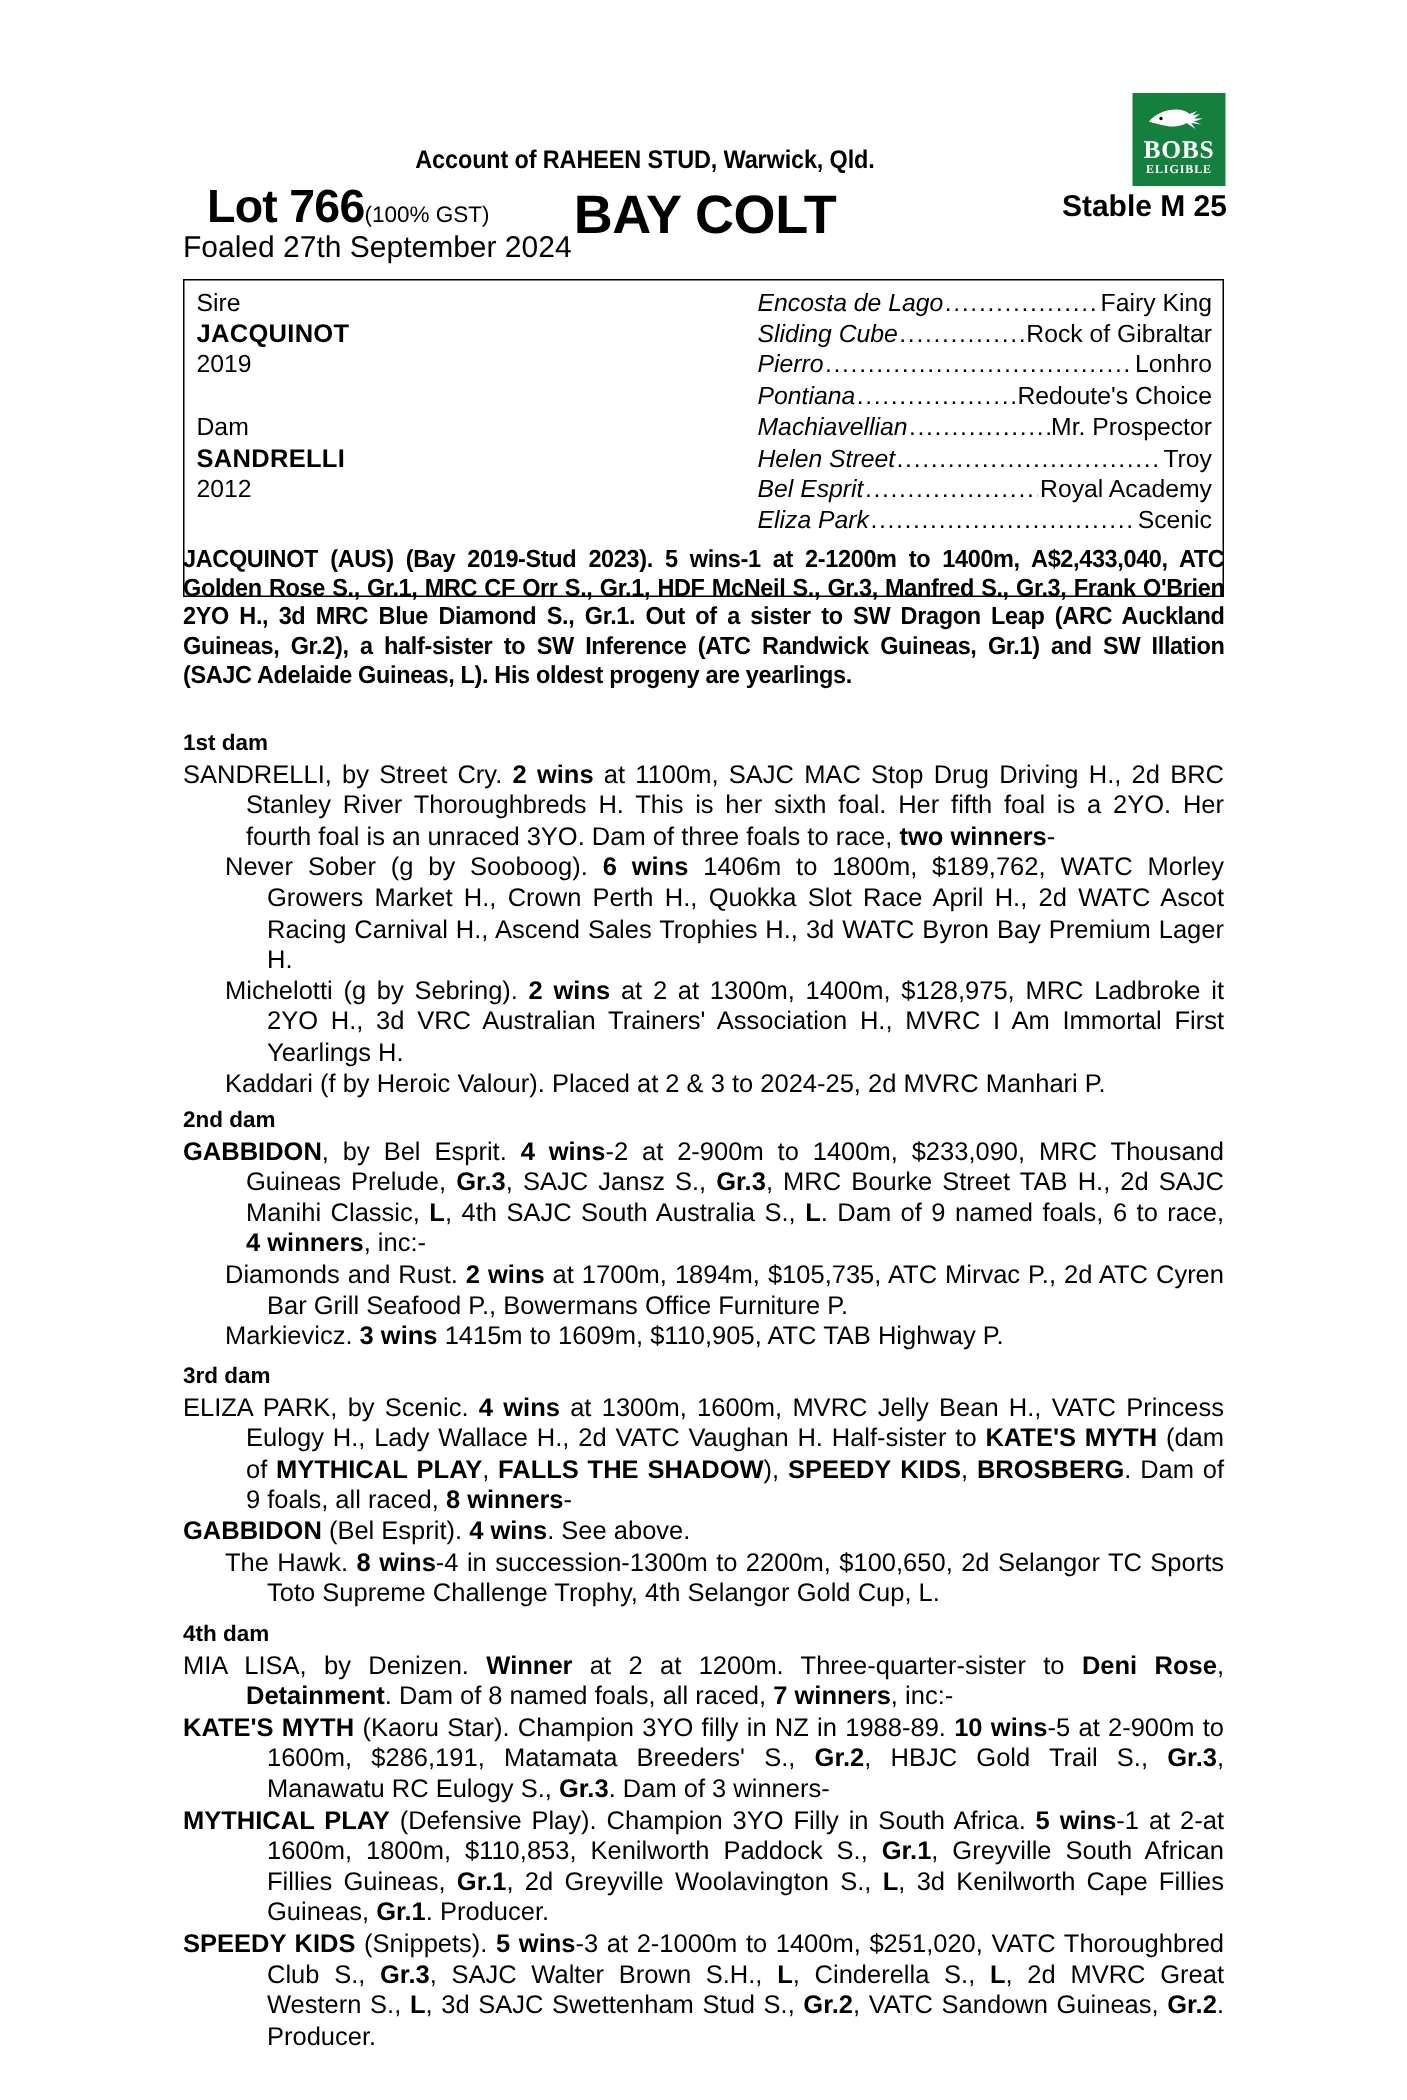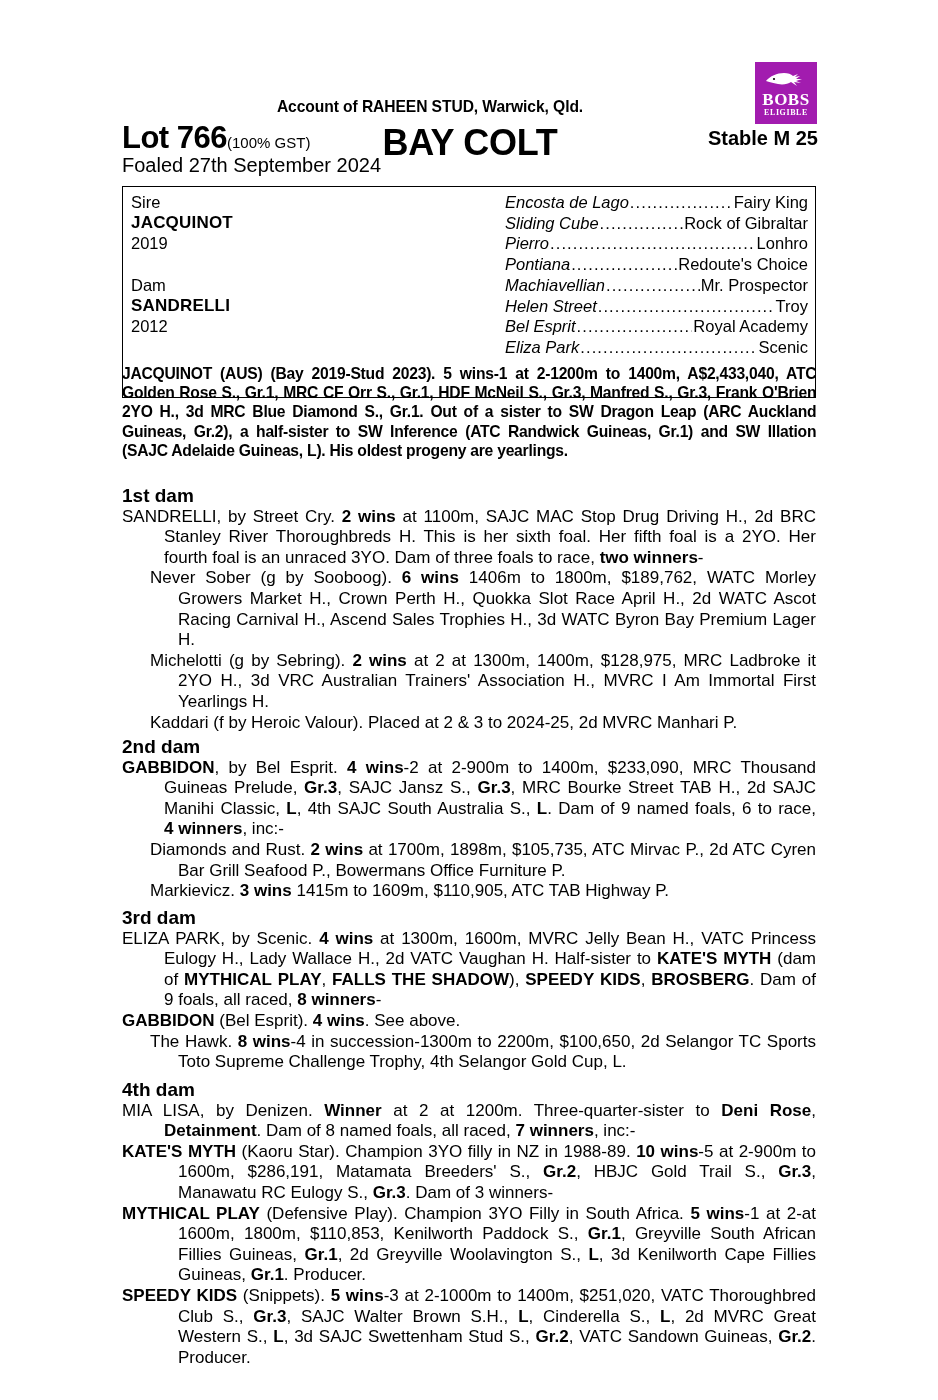--- a/index.html
+++ b/index.html
@@ -22,21 +22,21 @@
     height: 1400px;
   }
 
   
   .bobs-logo {
     position: absolute;
     left: 755px;
     top: 62px;
     width: 62px;
     height: 62px;
-    background: #a21caf;
+    background: #15803d;
     display: flex;
     flex-direction: column;
     align-items: center;
     justify-content: center;
   }
   .bobs-horse { width: 44px; height: 20px; display: block; }
   .bobs-word {
     color: #ffffff;
     font-family: "Liberation Serif", serif;
     font-weight: 700;
@@ -72,21 +72,21 @@
 
   .hdr-row1 {
     position: absolute;
     left: 122px;
     top: 120px;
     width: 696px;
     height: 34px;
   }
   .lot-title {
     position: absolute;
-    left: 0;
+    left: 16px;
     top: 0;
     font-size: 31px;
     font-weight: 700;
     letter-spacing: -0.5px;
     white-space: nowrap;
   }
   .lot-gst {
     font-size: 15px;
     font-weight: 400;
     letter-spacing: 0;
@@ -216,21 +216,21 @@
   
   .body-block {
     position: absolute;
     left: 122px;
     width: 694px;
     font-size: 17px;
     line-height: 20.6px;
   }
   .dam-heading {
     font-weight: 700;
-    font-size: 19px;
+    font-size: 15px;
     margin-bottom: 0px;
   }
   .p-dam {
     text-align: justify;
     text-indent: 0;
     padding-left: 42px;
     text-indent: -42px;
   }
   .p-prog {
     text-align: justify;
@@ -333,21 +333,21 @@
     <div class="dam-heading">1st dam</div>
     <div class="p-dam"><span>SANDRELLI, by Street Cry. </span><b>2 wins</b><span> at 1100m, SAJC MAC Stop Drug Driving H., 2d BRC Stanley River Thoroughbreds H. This is her sixth foal. Her fifth foal is a 2YO. Her fourth foal is an unraced 3YO. Dam of three foals to race, </span><b>two winners</b><span>-</span></div>
     <div class="p-prog"><span>Never Sober (g by Sooboog). </span><b>6 wins</b><span> 1406m to 1800m, $189,762, WATC Morley Growers Market H., Crown Perth H., Quokka Slot Race April H., 2d WATC Ascot Racing Carnival H., Ascend Sales Trophies H., 3d WATC Byron Bay Premium Lager H.</span></div>
     <div class="p-prog"><span>Michelotti (g by Sebring). </span><b>2 wins</b><span> at 2 at 1300m, 1400m, $128,975, MRC Ladbroke it 2YO H., 3d VRC Australian Trainers' Association H., MVRC I Am Immortal First Yearlings H.</span></div>
     <div class="p-prog"><span>Kaddari (f by Heroic Valour). Placed at 2 &amp; 3 to 2024-25, 2d MVRC Manhari P.</span></div>
   </div>
 
   <div class="body-block" style="top:737px;">
     <div class="dam-heading">2nd dam</div>
     <div class="p-dam"><b>GABBIDON</b>, by Bel Esprit. <b>4&nbsp;wins</b>-2 at 2-900m to 1400m, $233,090, MRC Thousand Guineas Prelude, <b>Gr.3</b>, SAJC Jansz S., <b>Gr.3</b>, MRC Bourke Street TAB H., 2d SAJC Manihi Classic, <b>L</b>, 4th SAJC South Australia S., <b>L</b>. Dam of 9 named foals, 6 to race, <b>4&nbsp;winners</b>, inc:-</div>
-    <div class="p-prog"><span>Diamonds and Rust. </span><b>2 wins</b><span> at 1700m, 1898m, $105,735, ATC Mirvac P., 2d ATC Cyren Bar Grill Seafood P., Bowermans Office Furniture P.</span></div>
+    <div class="p-prog"><span>Diamonds and Rust. </span><b>2 wins</b><span> at 1700m, 1894m, $105,735, ATC Mirvac P., 2d ATC Cyren Bar Grill Seafood P., Bowermans Office Furniture P.</span></div>
     <div class="p-prog"><span>Markievicz. </span><b>3 wins</b><span> 1415m to 1609m, $110,905, ATC TAB Highway P.</span></div>
   </div>
 
   <div class="body-block" style="top:908px;">
     <div class="dam-heading">3rd dam</div>
     <div class="p-dam">ELIZA PARK, by Scenic. <b>4&nbsp;wins</b> at 1300m, 1600m, MVRC Jelly Bean H., VATC Princess Eulogy H., Lady Wallace H., 2d VATC Vaughan H. Half-sister to <b>KATE'S&nbsp;MYTH</b> (dam of <b>MYTHICAL&nbsp;PLAY</b>, <b>FALLS&nbsp;THE&nbsp;SHADOW</b>), <b>SPEEDY&nbsp;KIDS</b>, <b>BROSBERG</b>. Dam of 9 foals, all raced, <b>8&nbsp;winners</b>-</div>
     <div class="p-prog2"><b>GABBIDON</b> (Bel Esprit). <b>4&nbsp;wins</b>. See above.</div>
     <div class="p-prog"><span>The Hawk. </span><b>8 wins</b><span>-4 in succession-1300m to 2200m, $100,650, 2d Selangor TC Sports Toto Supreme Challenge Trophy, 4th Selangor Gold Cup, L.</span></div>
   </div>
 

